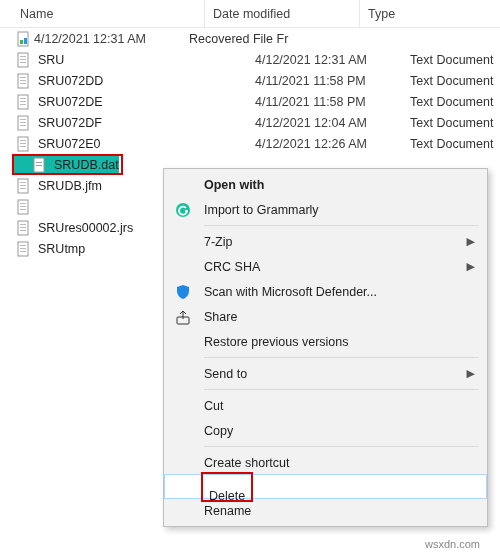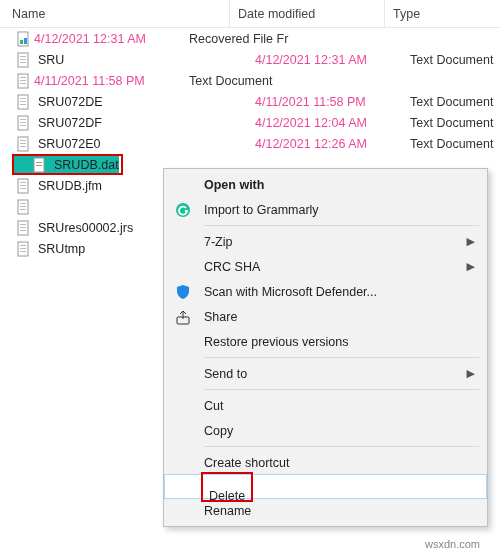--- a/index.html
+++ b/index.html
@@ -1,26 +1,26 @@
 <!DOCTYPE html>
 <html><head>
 <meta charset="utf-8">
 <style>
   * { box-sizing: border-box; font-family: "Segoe UI", Arial, sans-serif; }
   body { margin: 0; width: 500px; height: 554px; background: #fff; overflow: hidden; font-size: 12.5px; color: #222; position: relative; }
   .header { display: flex; border-bottom: 1px solid #e8e8e8; height: 28px; align-items: center; user-select: none; }
   .hcol { display: flex; align-items: center; padding: 0 8px; height: 100%; border-right: 1px solid #e8e8e8; color: #444; }
-  .hcol.name { width: 230px; padding-left: 12px; }
+  .hcol.name { width: 205px; padding-left: 20px; }
   .hcol.date { width: 155px; }
   .hcol.type { flex: 1; border-right: none; }
   .list { }
   .row { display: flex; align-items: center; height: 21px; padding-left: 16px; }
   .row .icon { width: 18px; display:flex; align-items:center; }
   .row .name { width: 221px; padding-left: 4px; white-space: nowrap; overflow: hidden; }
-  .row .date { width: 155px; color: #ec4899; white-space: nowrap; }
+  .row .date { width: 155px; color: #404040; white-space: nowrap; }
   .row .type { flex:1; color:#333; white-space: nowrap; overflow:hidden; }
   .sel-main { border: 2px solid #d60000; padding: 0 2px 0 0; margin-left: -2px; }
   .sel-row-content { background: #14b8a6; display:flex; align-items:center; height: 17px; padding-left: 18px; }
   .ctx { position: absolute; left: 163px; top: 168px; width: 325px; background: #f2f2f2; border: 1px solid #bfbfbf; box-shadow: 3px 3px 6px rgba(0,0,0,.2); padding: 3px 0; }
   .ctx-item { display:flex; align-items:center; height: 25px; padding-left: 40px; padding-right: 12px; position: relative; }
   .ctx-item.bold { font-weight: 600; }
   .ctx-item.hover { background:#fff; border:1px solid #a8d8ff; margin: -1px 0; }
   .ctx-sep { height:1px; background:#d9d9d9; margin: 3px 8px 3px 40px; }
   .ctx-icon { position:absolute; left:10px; width:18px; height:18px; display:flex; align-items:center; justify-content:center; }
   .arrow { position:absolute; right:12px; color:#555; font-size:11px; }
@@ -65,20 +65,21 @@
     </div>
     <div class="row">
       <span class="icon">
         <svg width="16" height="16">
           <rect x="2" y="1" width="10" height="14" fill="#fff" stroke="#999"></rect>
           <rect x="4" y="4" width="6" height="1" fill="#bbb"></rect>
           <rect x="4" y="7" width="6" height="1" fill="#bbb"></rect>
           <rect x="4" y="10" width="6" height="1" fill="#bbb"></rect>
         </svg>
       </span>
+      <span class="name">SRU072DD</span>
       <span class="date">4/11/2021 11:58 PM</span>
       <span class="type">Text Document</span>
     </div>
     <div class="row">
       <span class="icon">
         <svg width="16" height="16">
           <rect x="2" y="1" width="10" height="14" fill="#fff" stroke="#999"></rect>
           <rect x="4" y="4" width="6" height="1" fill="#bbb"></rect>
           <rect x="4" y="7" width="6" height="1" fill="#bbb"></rect>
           <rect x="4" y="10" width="6" height="1" fill="#bbb"></rect>

